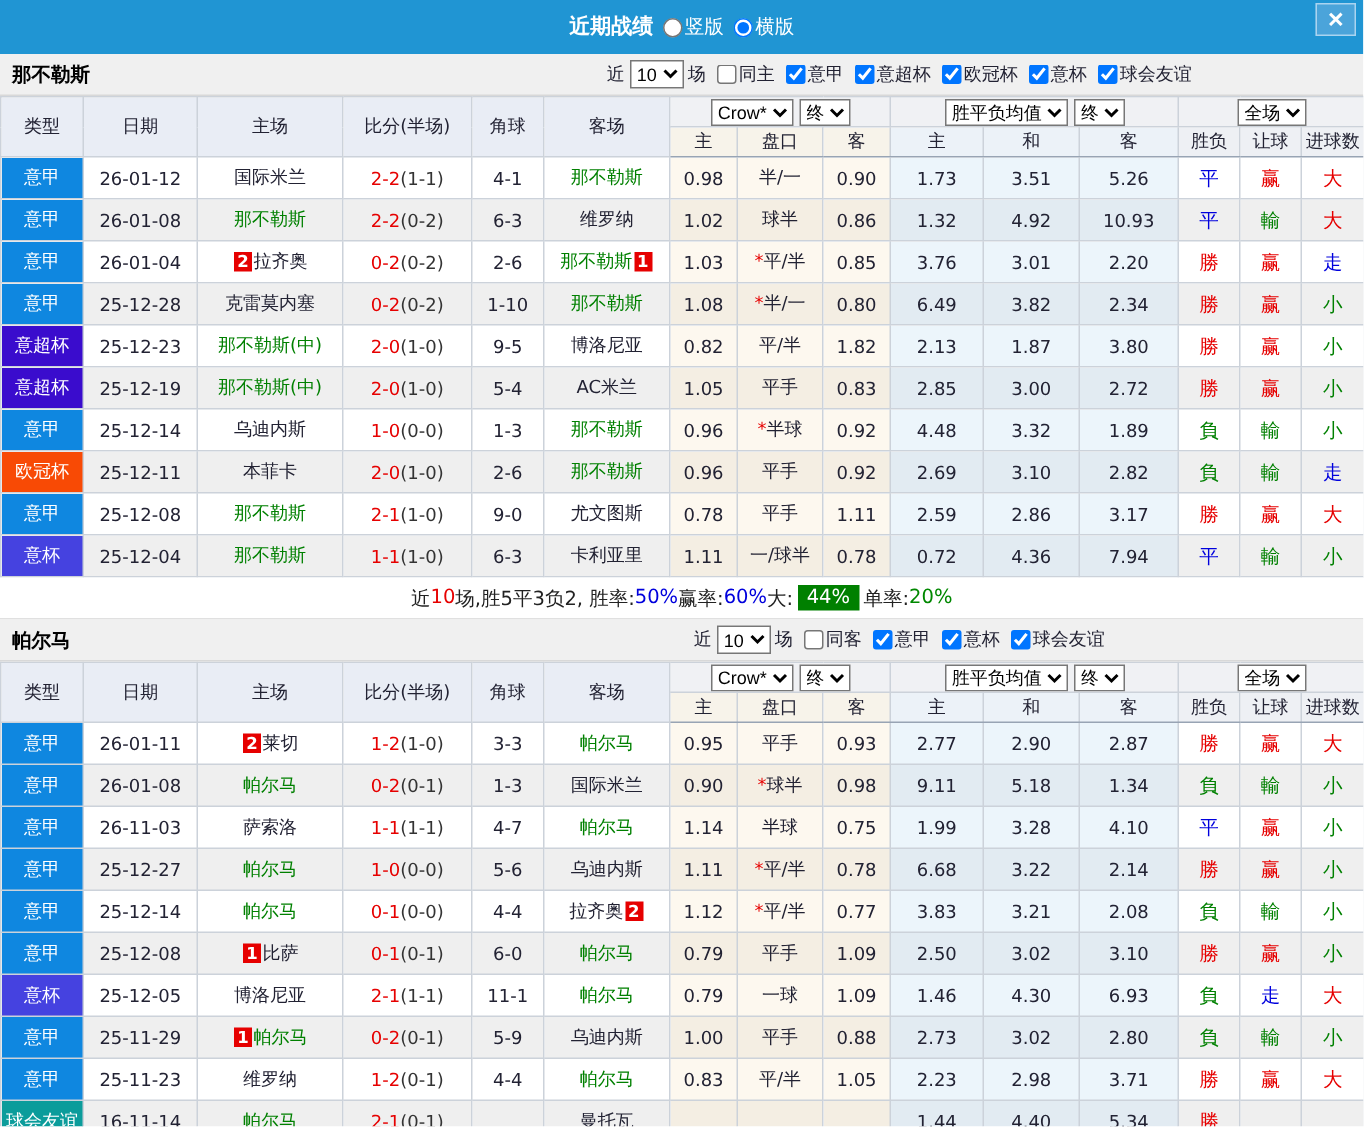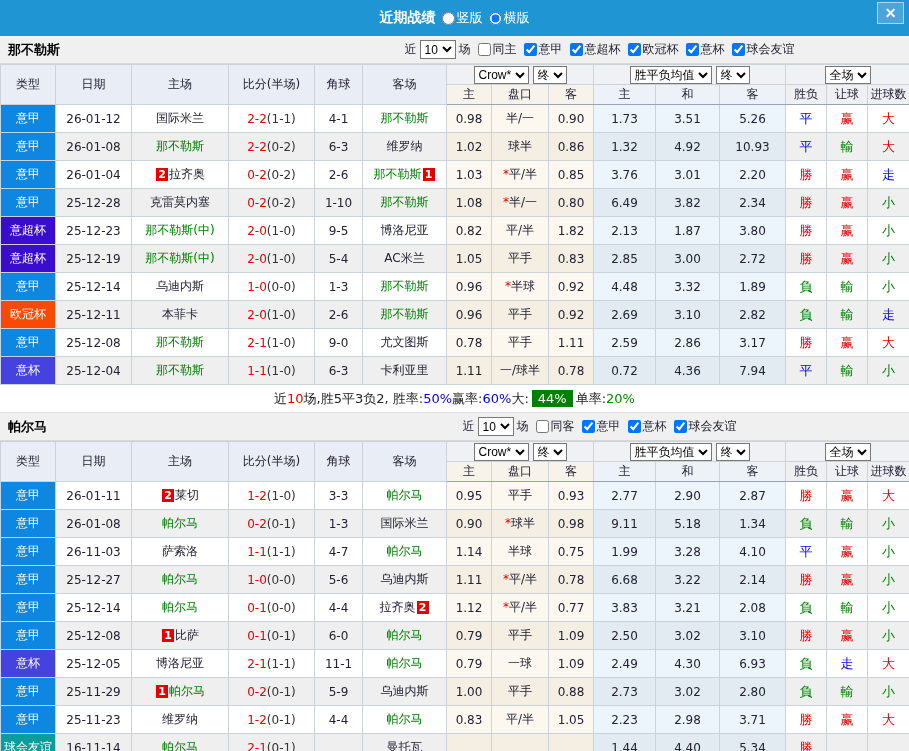--- a/index.html
+++ b/index.html
@@ -540,21 +540,21 @@
           <tr class="odd">
             <td class="c-type" style="background: rgb(69, 66, 224);">意杯</td>
             <td class="c-plain">25-12-05</td>
             <td class="c-plain"><span>博洛尼亚</span></td>
             <td class="c-plain"><span class="score-full">2-1</span><span class="score-half">(1-1)</span></td>
             <td class="c-plain">11-1</td>
             <td class="c-plain"><span class="green-team">帕尔马</span></td>
             <td class="c-crow">0.79</td>
             <td class="c-crow"><span>一球</span></td>
             <td class="c-crow">1.09</td>
-            <td class="c-avg">2.49</td>
+            <td class="c-avg">1.46</td>
             <td class="c-avg">4.30</td>
             <td class="c-avg">6.93</td>
             <td class="c-plain res-cell" style="color: rgb(0, 128, 0);">負</td>
             <td class="c-plain res-cell" style="color: rgb(0, 0, 221);">走</td>
             <td class="c-plain res-cell" style="color: rgb(230, 0, 0);">大</td>
           </tr>
           <tr class="even">
             <td class="c-type" style="background: rgb(15, 135, 224);">意甲</td>
             <td class="c-plain">25-11-29</td>
             <td class="c-plain"><span class="rank-badge">1</span><span class="green-team">帕尔马</span></td>

